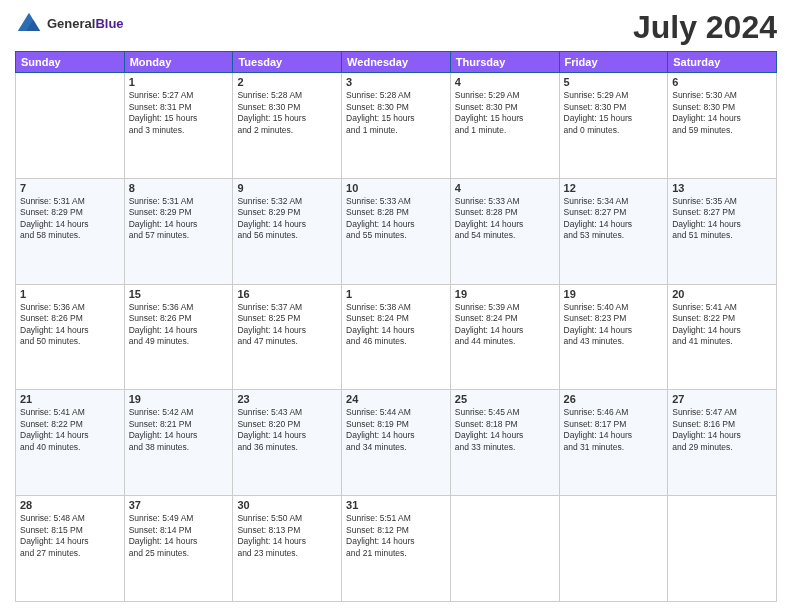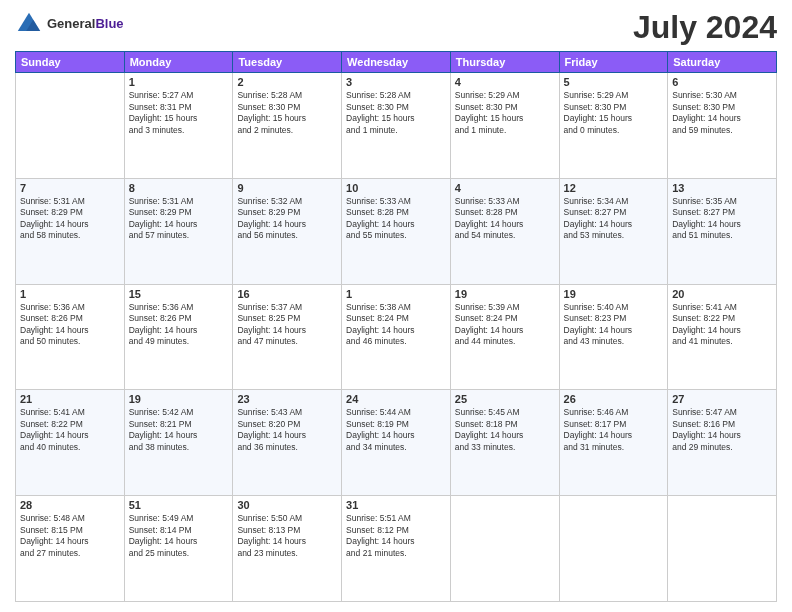--- a/index.html
+++ b/index.html
@@ -257,21 +257,21 @@
             <span class="day-number">27</span>
             <div class="cell-text">Sunrise: 5:47 AM<br>Sunset: 8:16 PM<br>Daylight: 14 hours<br>and 29 minutes.</div>
           </td>
         </tr>
         <tr>
           <td>
             <span class="day-number">28</span>
             <div class="cell-text">Sunrise: 5:48 AM<br>Sunset: 8:15 PM<br>Daylight: 14 hours<br>and 27 minutes.</div>
           </td>
           <td>
-            <span class="day-number">51</span>
+            <span class="day-number">37</span>
             <div class="cell-text">Sunrise: 5:49 AM<br>Sunset: 8:14 PM<br>Daylight: 14 hours<br>and 25 minutes.</div>
           </td>
           <td>
             <span class="day-number">30</span>
             <div class="cell-text">Sunrise: 5:50 AM<br>Sunset: 8:13 PM<br>Daylight: 14 hours<br>and 23 minutes.</div>
           </td>
           <td>
             <span class="day-number">31</span>
             <div class="cell-text">Sunrise: 5:51 AM<br>Sunset: 8:12 PM<br>Daylight: 14 hours<br>and 21 minutes.</div>
           </td>

